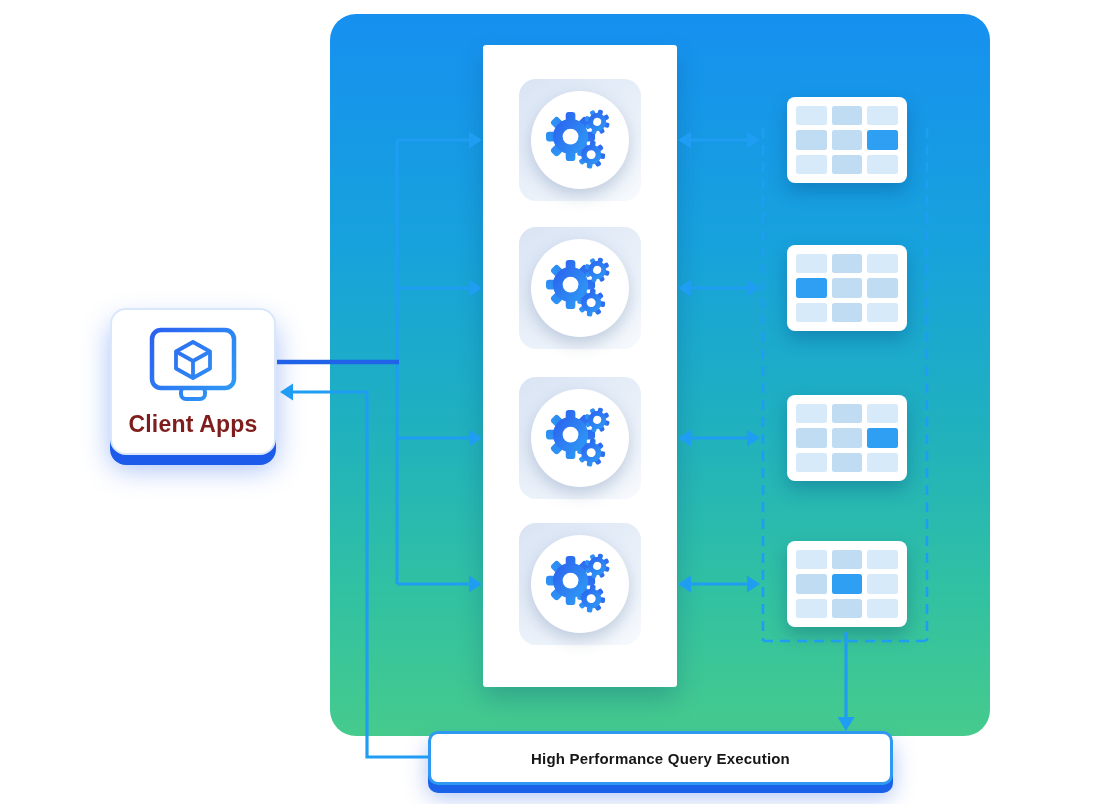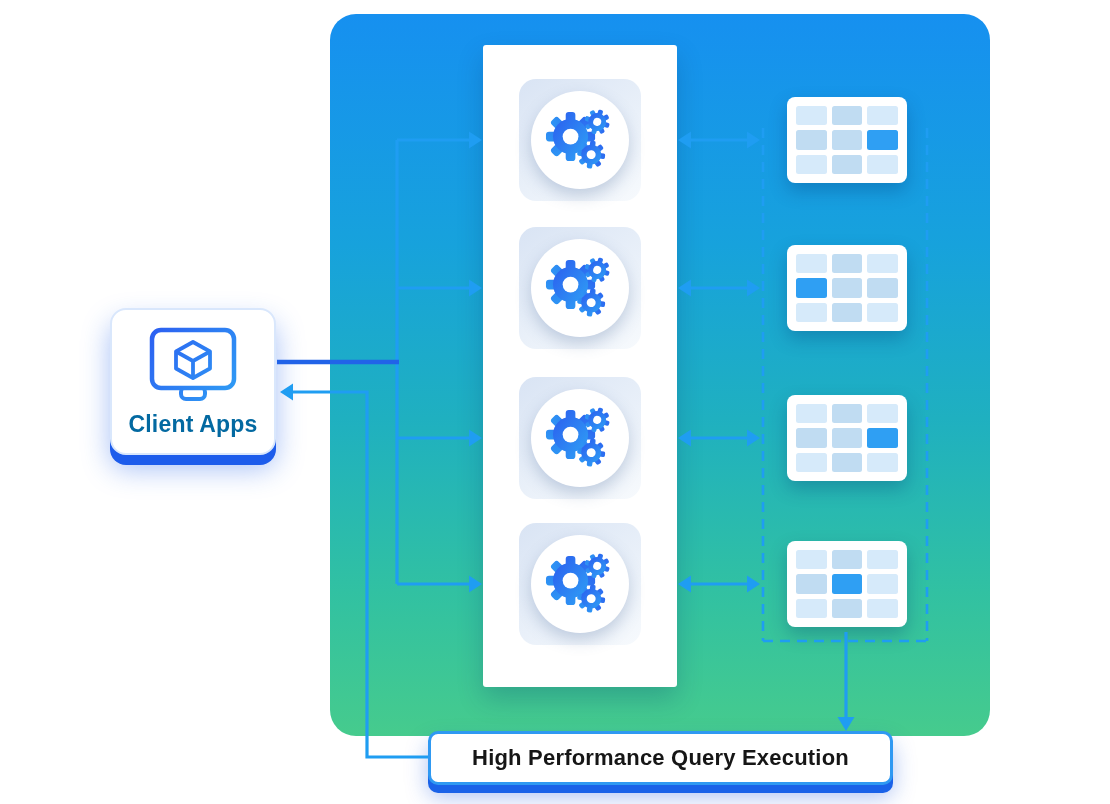--- a/index.html
+++ b/index.html
@@ -49,30 +49,30 @@
   
   .client-box{
     position:absolute;left:110px;top:308px;width:166px;height:147px;
     background:#ffffff;border:2px solid #d9e7fc;border-radius:16px;
     box-shadow:0 10px 0 var(--box-shadow-blue,#1d5ceb), 0 14px 28px rgba(37,99,235,.40);
     box-sizing:border-box;display:flex;flex-direction:column;align-items:center;
     justify-content:center;gap:6px;
   }
   .client-box svg{width:92px;height:80px;}
   .client-label{
-    font-size:23px;font-weight:bold;color:#0369a1;letter-spacing:.2px;
+    font-size:23px;font-weight:bold;color:#7f1d1d;letter-spacing:.2px;
   }
   
   .footer-box{
     position:absolute;left:428px;top:731px;width:465px;height:54px;
     background:#ffffff;border:3px solid var(--footer-border,#2f99f2);border-radius:10px;
     box-shadow:0 8px 0 #1a62e8, 0 12px 22px rgba(20,80,220,.35);
     box-sizing:border-box;display:flex;align-items:center;justify-content:center;
   }
-  .footer-label{font-size:22px;font-weight:bold;color:#161616;letter-spacing:.2px;}
+  .footer-label{font-size:15px;font-weight:bold;color:#161616;letter-spacing:.2px;}
   
   #connectors{
     position:absolute;left:0;top:0;width:1110px;height:804px;
     pointer-events:none;
   }
   .ln{fill:none;stroke:var(--arrow,#1f9df2);stroke-width:3.2px;}
   .ln-dark{fill:none;stroke:var(--dark-connector,#2163e8);stroke-width:4.4px;}
   .dash{fill:none;stroke:var(--arrow,#1f9df2);stroke-width:2.6px;stroke-dasharray:10 7;}
   .ah{fill:var(--arrow,#1f9df2);stroke:none;}
   .defs-holder{position:absolute;width:0;height:0;overflow:hidden;}

